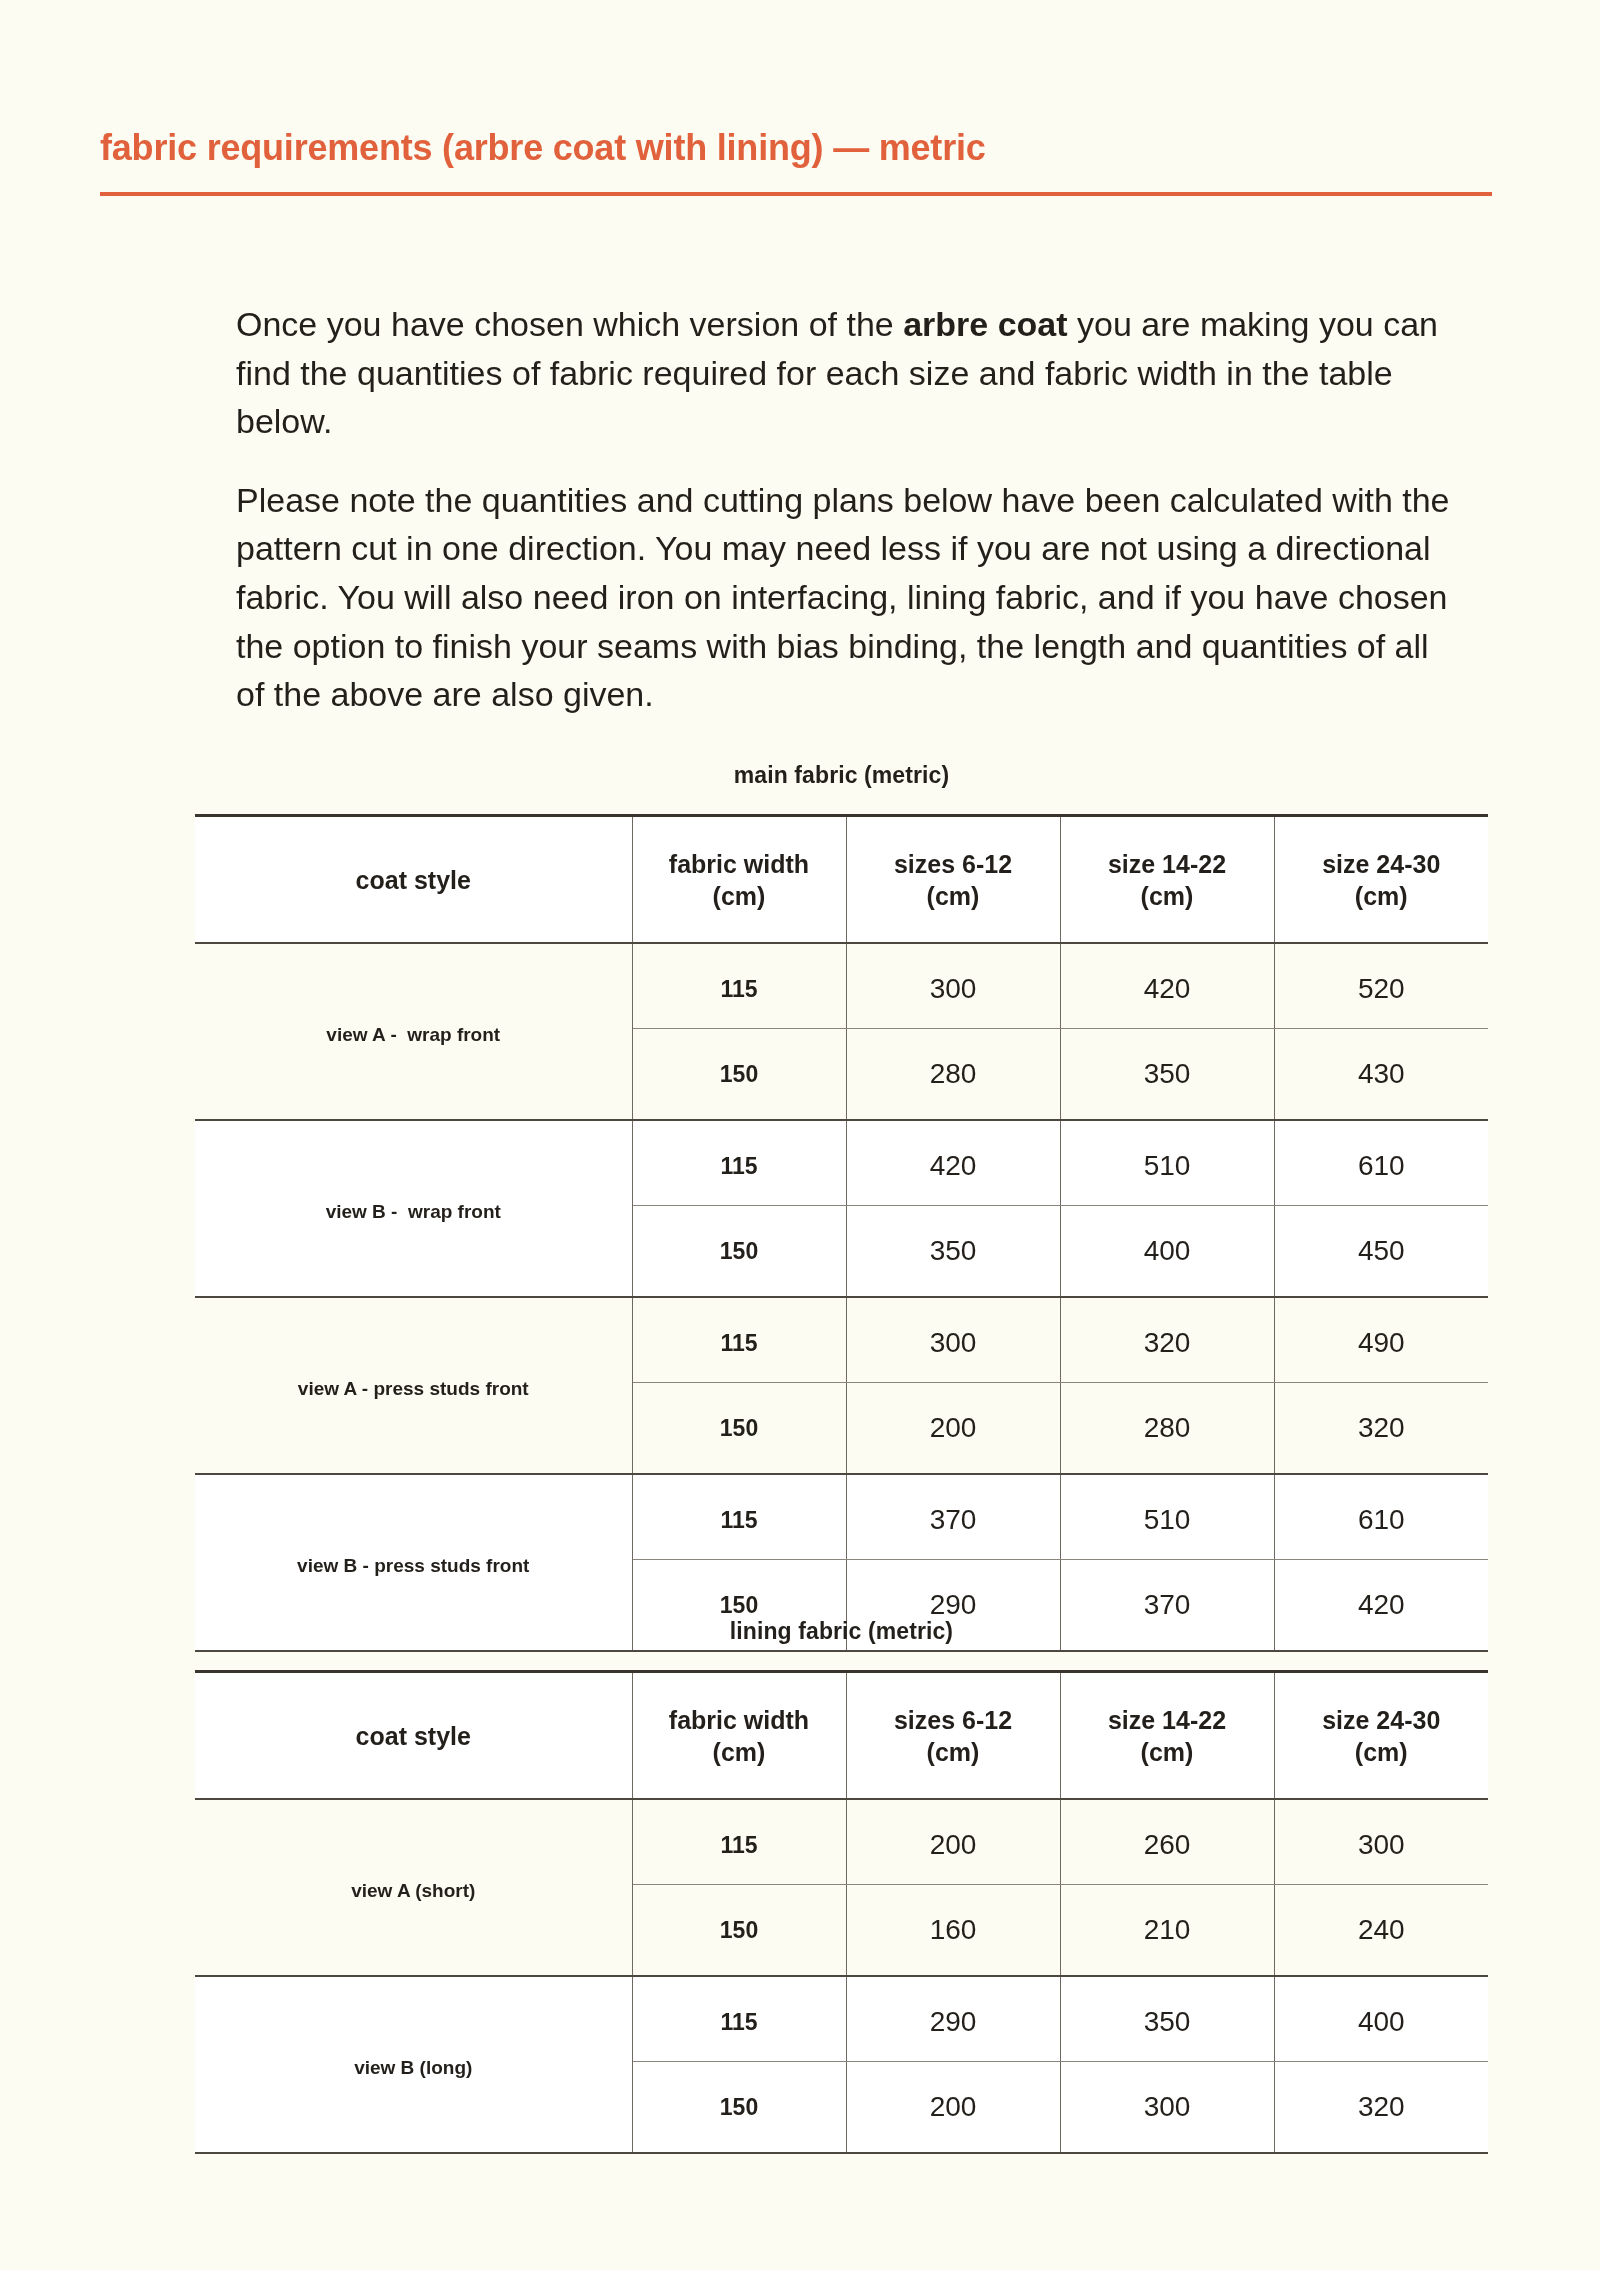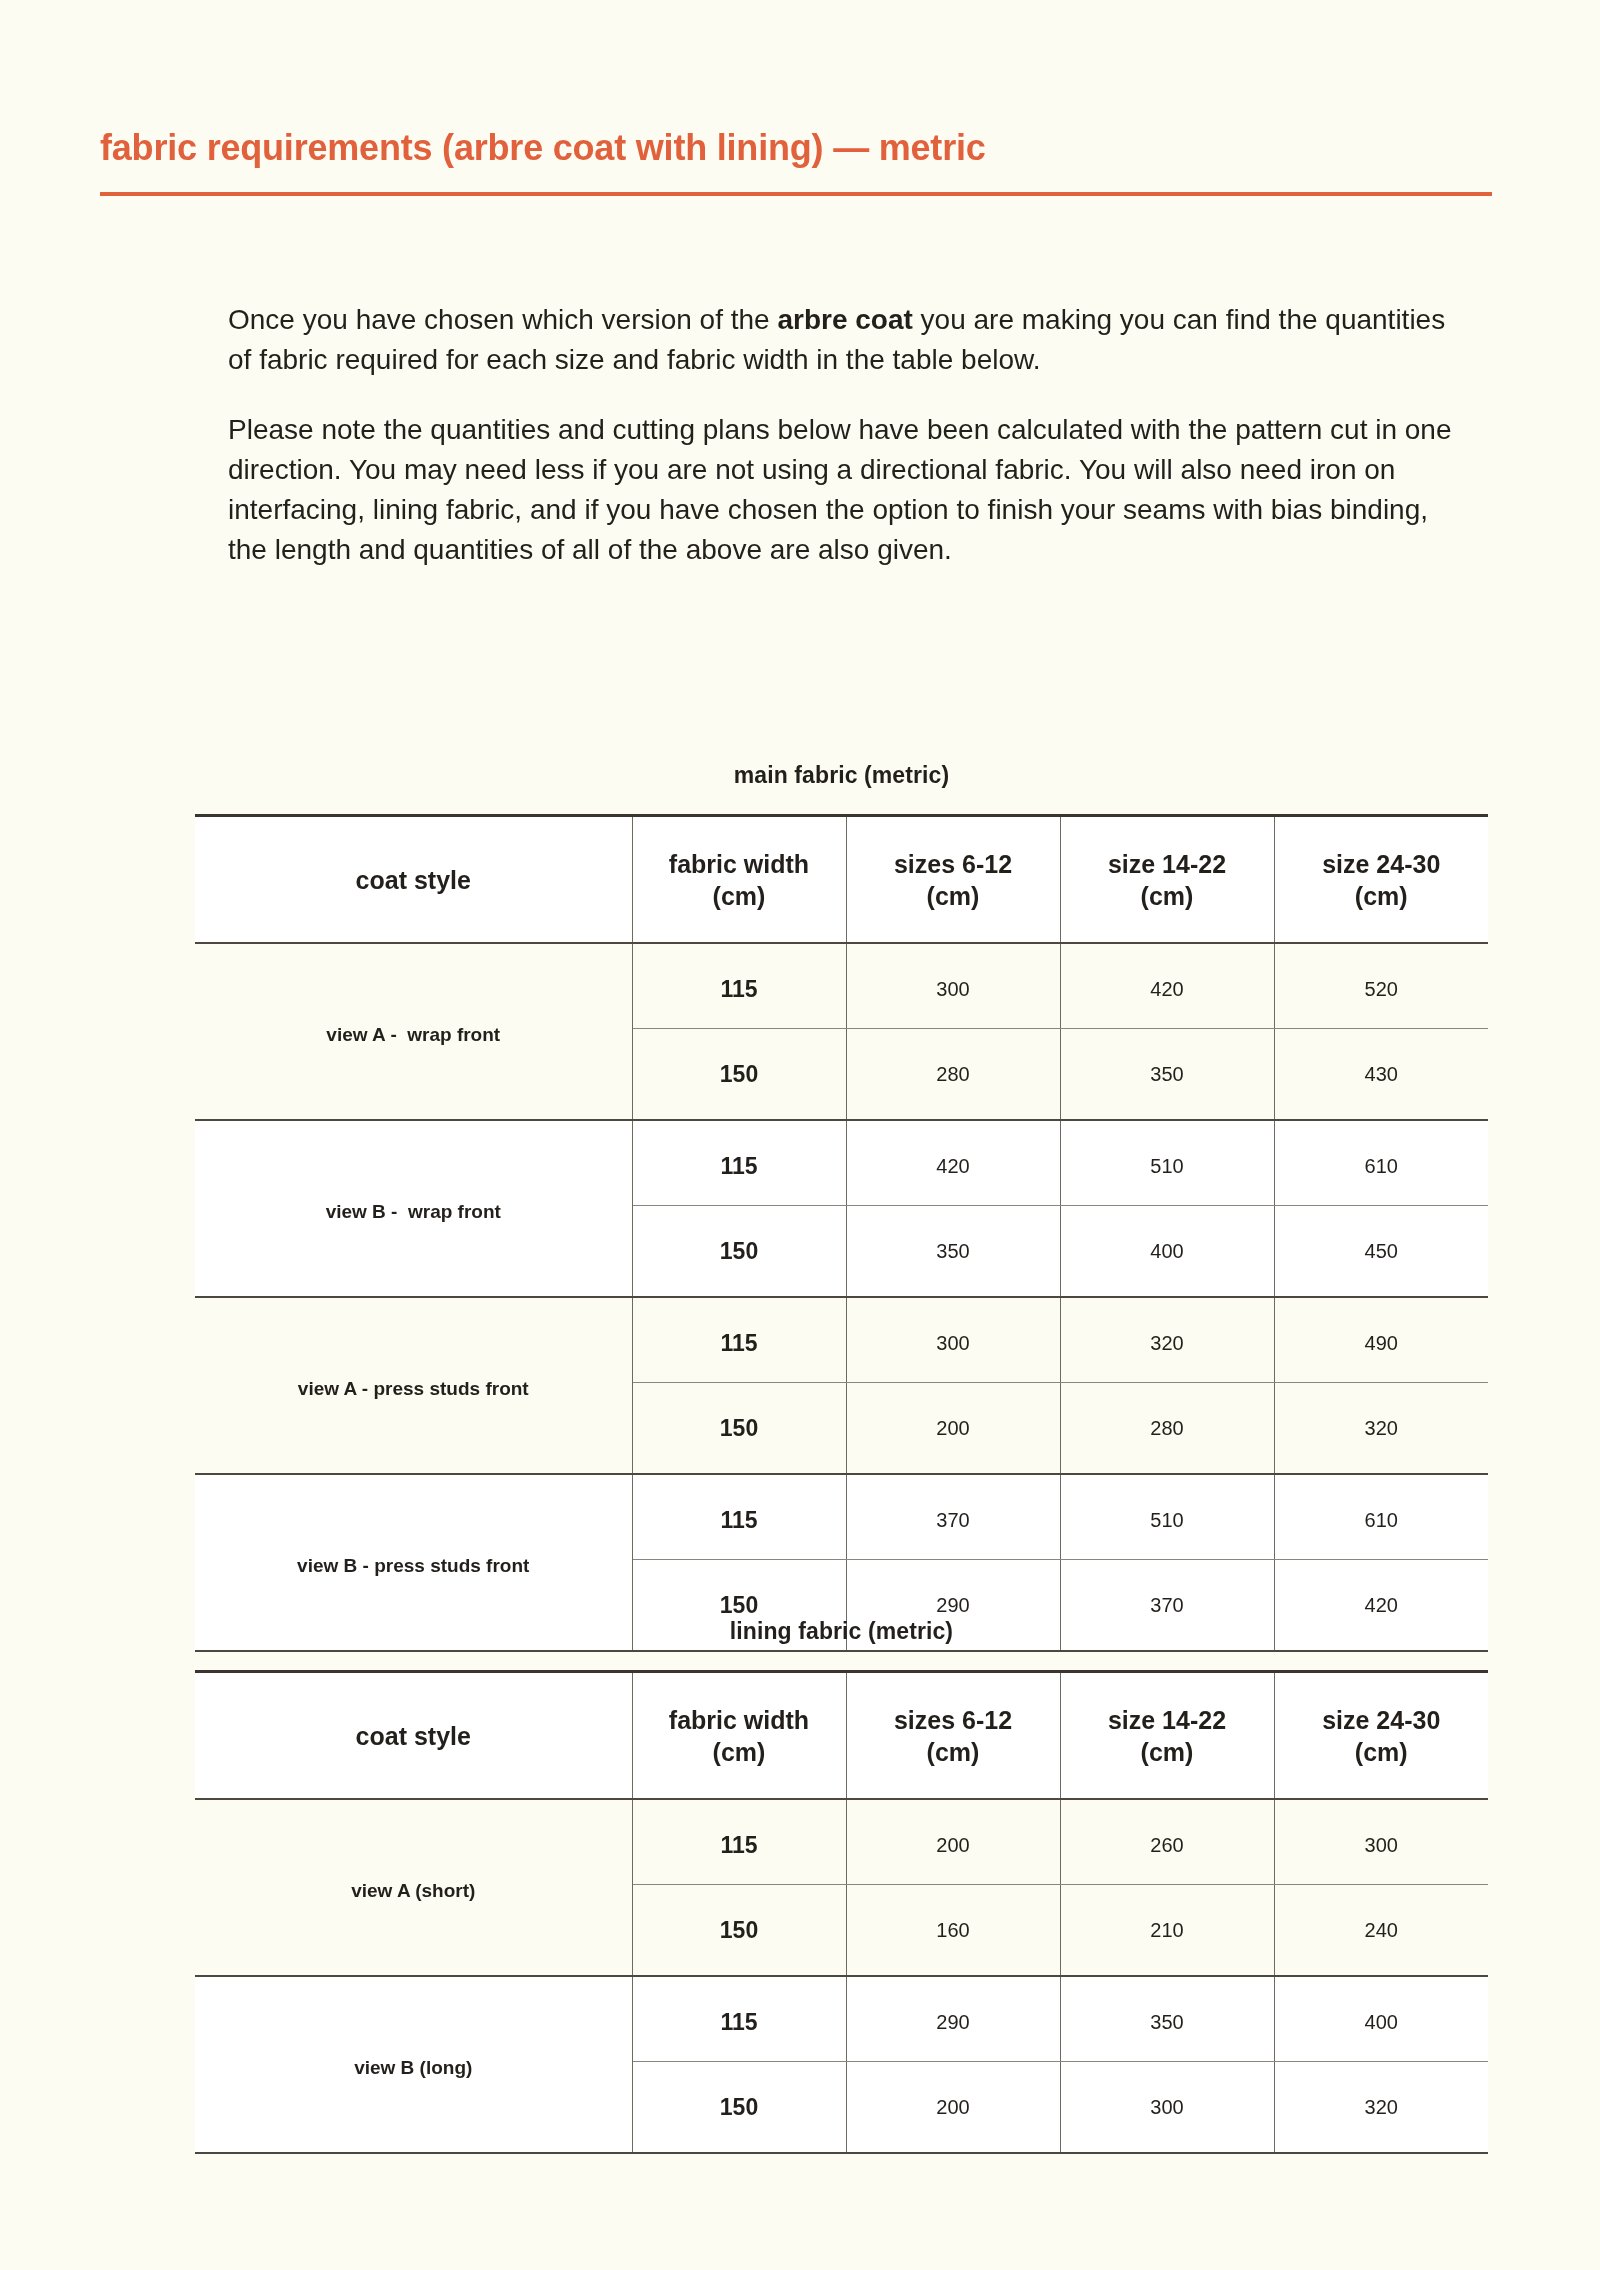--- a/index.html
+++ b/index.html
@@ -46,22 +46,22 @@
   }
 
   
   .body-copy {
     position: absolute;
     left: 220px;
     top: 300px;
     width: 1240px;
   }
   .body-copy p {
-    margin: 0 0 30px 8px;
-    font-size: 28px;
+    margin: 0 0 30px 16px;
+    font-size: 34px;
     line-height: 1.43;
     color: #231F1B;
   }
   .body-copy p:last-child { margin-bottom: 0; }
   .body-copy b { font-weight: bold; }
 
   
   .table-section { position: absolute; left: 195px; width: 1293px; }
   #main-fabric-section  { top: 762px; }
   #lining-fabric-section { top: 1618px; }
@@ -126,21 +126,21 @@
     text-align: center;
     white-space: pre;
     padding: 0 8px;
   }
   .width-cell {
     font-size: 23px;
     font-weight: bold;
     height: 50px;
   }
   .qty-cell {
-    font-size: 20px;
+    font-size: 28px;
     font-weight: normal;
   }
   tbody.grp tr.r1 td.width-cell,
   tbody.grp tr.r1 td.qty-cell {
     border-bottom: 1.5px solid #8A867E;
   }
   tbody.grp tr td.width-cell,
   tbody.grp tr td.qty-cell { height: 50px; }
   tbody.grp tr.r1 td { padding-top: 20px; padding-bottom: 14px; }
   tbody.grp tr.r2 td { padding-top: 20px; padding-bottom: 20px; }

